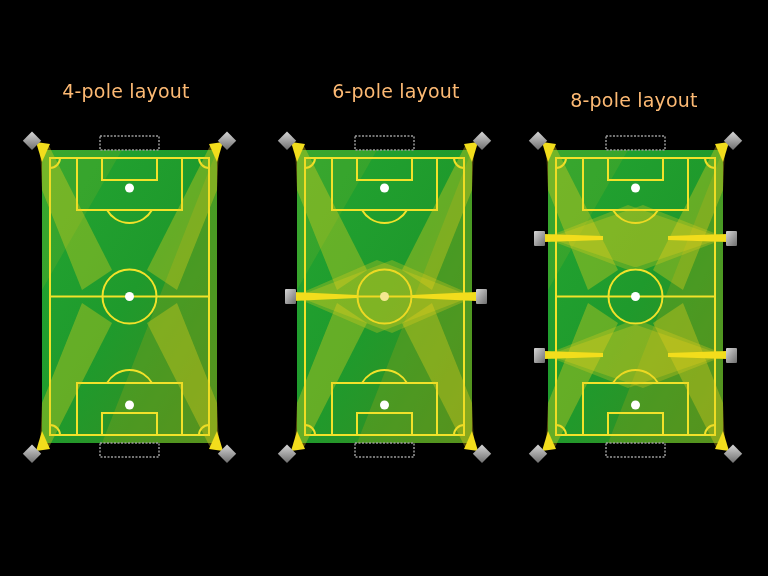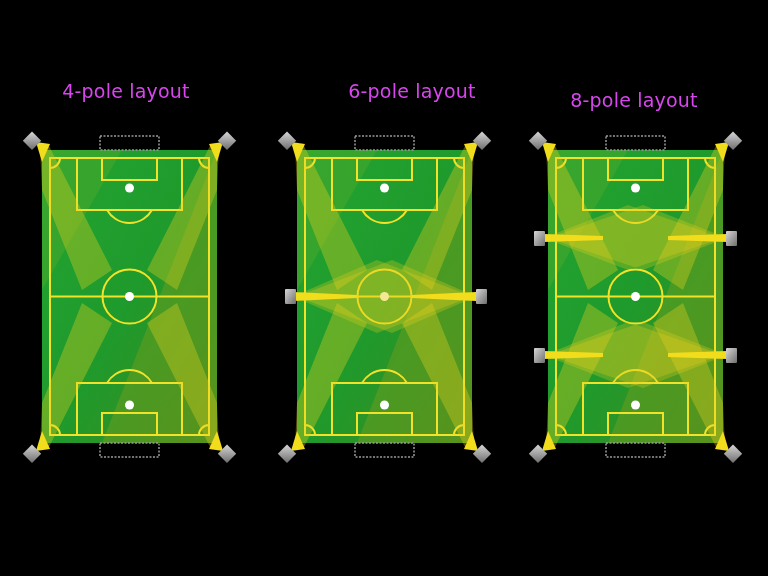--- a/index.html
+++ b/index.html
@@ -1,24 +1,24 @@
 <!DOCTYPE html>
 <html><head>
 <meta charset="utf-8">
 <style>
   html,body{margin:0;padding:0;background:#000;}
   body{width:768px;height:576px;position:relative;overflow:hidden;font-family:"DejaVu Sans","Liberation Sans",sans-serif;}
-  .title{position:absolute;top:80px;width:240px;text-align:center;color:#d946ef;font-size:19px;letter-spacing:0.2px;}
+  .title{position:absolute;top:80px;width:240px;text-align:center;color:#fdba74;font-size:19px;letter-spacing:0.2px;}
   svg.stage{position:absolute;left:0;top:0;}
 </style>
 </head>
 <body>
 
 <div class="title" style="left:6px;">4-pole layout</div>
-<div class="title" style="left:292px;">6-pole layout</div>
+<div class="title" style="left:276px;">6-pole layout</div>
 <div class="title" style="left:514px;margin-top:9px;">8-pole layout</div>
 
 <svg class="stage" width="768" height="576" viewBox="0 0 768 576">
   <defs>
     <linearGradient id="grass" x1="0" y1="0" x2="1" y2="1">
       <stop offset="0" stop-color="#22a532"></stop>
       <stop offset="0.5" stop-color="#1f9a2c"></stop>
       <stop offset="1" stop-color="#3d8a1f"></stop>
     </linearGradient>
     <linearGradient id="pole" x1="0" y1="0" x2="1" y2="1">

